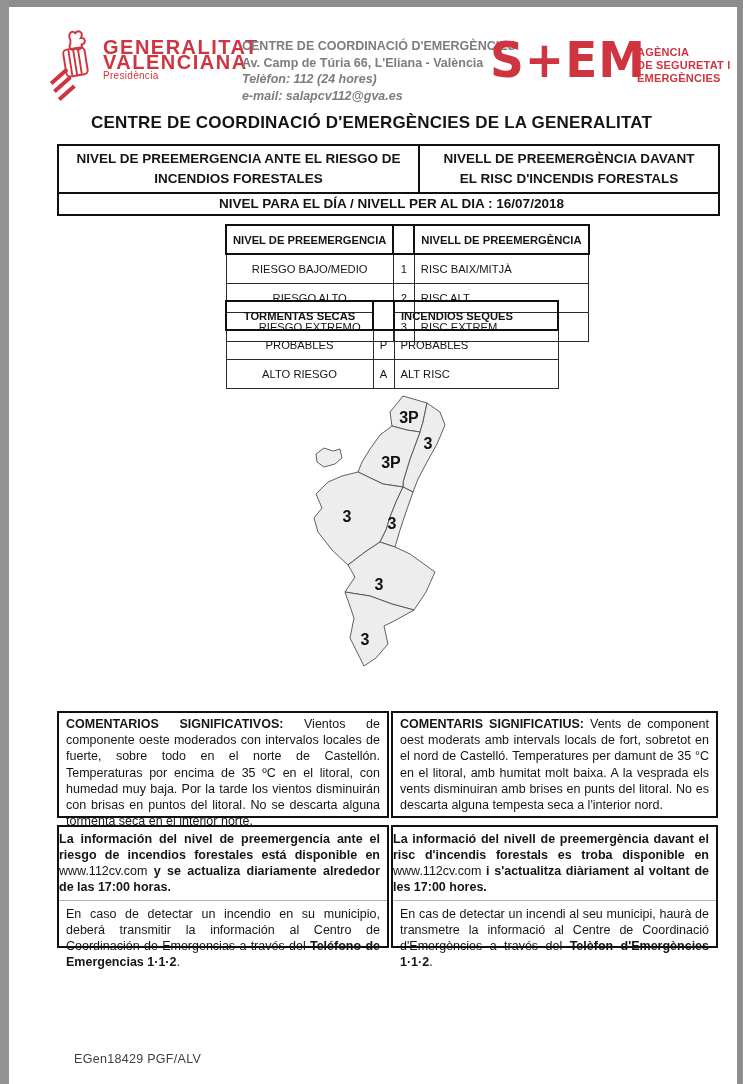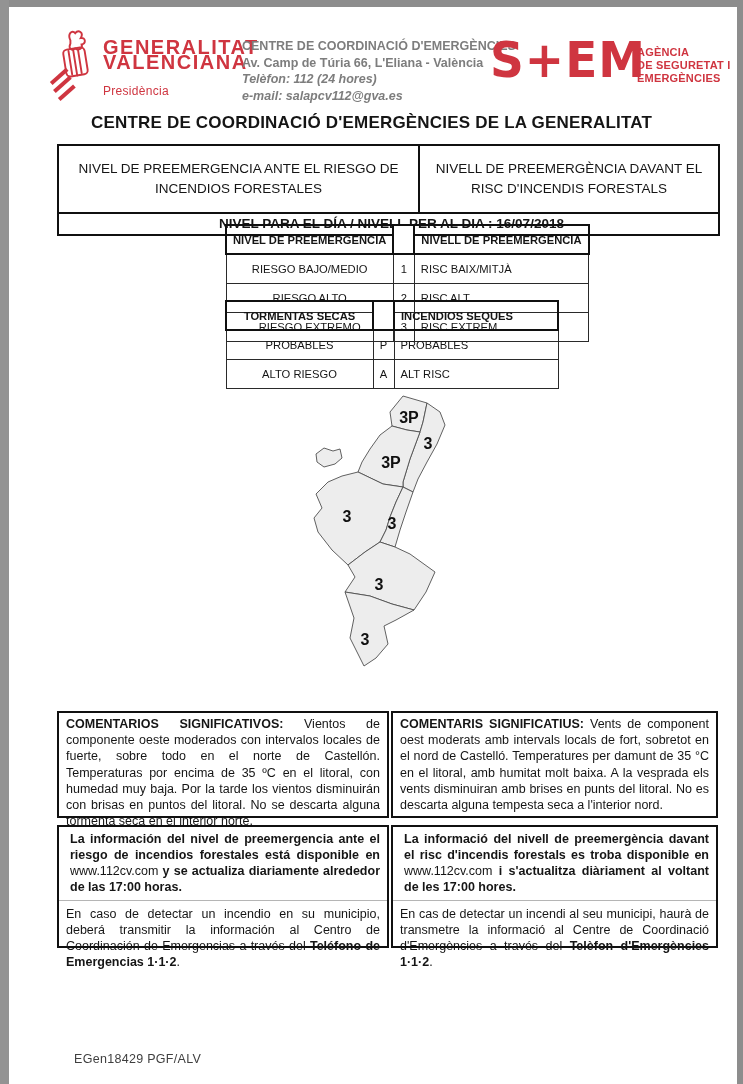--- a/index.html
+++ b/index.html
@@ -17,33 +17,33 @@
 
   
   .edge-top{position:absolute;left:0;top:0;width:743px;height:7px;background:var(--edge-gray)}
   .edge-left{position:absolute;left:0;top:0;width:9px;height:1084px;background:#939393}
   .edge-right{position:absolute;left:737px;top:0;width:6px;height:1084px;background:var(--edge-gray)}
 
   
   .coat{position:absolute;left:48px;top:26px}
   .gv-text{position:absolute;left:103px;top:40px;color:var(--brand-red)}
   .gv-line{font-weight:bold;font-size:20px;letter-spacing:1.5px;line-height:15px}
-  .gv-sub{font-size:12px;margin-top:14px;letter-spacing:.3px}
+  .gv-sub{font-size:10px;margin-top:0;letter-spacing:.3px}
   .hdr-center{position:absolute;left:242px;top:38px;color:var(--header-gray);font-weight:bold;font-size:12.5px;line-height:16.5px}
   .hdr-center .it{font-style:italic}
   .sem-mark{position:absolute;left:490px;top:36px;color:var(--brand-red);font-weight:bold;font-size:47px;line-height:47px;letter-spacing:1px;transform:scaleY(1.04);font-family:"DejaVu Sans","Liberation Sans",sans-serif}
   .agency{position:absolute;left:637px;top:46px;color:var(--brand-red);font-weight:bold;font-size:11px;line-height:13px;letter-spacing:.2px}
 
   
   .main-title{position:absolute;left:0;top:113px;width:743px;text-align:center;font-weight:bold;font-size:17px;letter-spacing:.2px}
 
   
   .banner{position:absolute;left:57px;top:144px;width:663px;border:2px solid #101010}
   .banner-row1{display:flex;min-height:44px}
-  .banner-cell{font-weight:normal;font-size:13.5px;line-height:20px;text-align:center;padding:13px 14px;display:flex;align-items:center;justify-content:center}
+  .banner-cell{font-weight:bold;font-size:13.5px;line-height:20px;text-align:center;padding:3px 14px;display:flex;align-items:center;justify-content:center}
   .banner-cell.es{width:361px;border-right:2px solid #101010}
   .banner-cell.ca{flex:1}
   .banner-date{border-top:2px solid #101010;text-align:center;font-weight:bold;font-size:13.5px;padding:2px 0 3px 6px}
 
   
   table.lv{position:absolute;border-collapse:collapse;font-size:11.2px}
   table.lv td{border:1px solid #2a2a2a;height:29px;padding:7px 6px;white-space:nowrap}
   table.lv tr.hdr td{border:2px solid #101010;font-weight:bold}
   table.lv td.gap{border:none;background:#fff}
   table.lv td.c-es{width:147px;text-align:center}
@@ -58,21 +58,21 @@
   .map text{font-family:"Liberation Sans",sans-serif;font-weight:bold;font-size:16px;fill:#101010;text-anchor:middle}
 
   
   .cbox{position:absolute;top:711px;height:107px;border:2px solid #101010;padding:3px 7px;font-size:12.5px;line-height:16.2px;text-align:justify}
   .cbox .b{font-weight:bold}
   #cbox-l{left:57px;width:332px}
   #cbox-r{left:391px;width:327px}
 
   
   .ibox{position:absolute;top:825px;height:123px;border:2px solid #101010;font-size:12.5px;line-height:16px;text-align:justify}
-  .ibox .sec1{padding:4px 7px 5px 11px;border-bottom:1px solid var(--divider-gray)}
+  .ibox .sec1{padding:4px 7px 5px 0;border-bottom:1px solid var(--divider-gray)}
   .ibox .sec2{padding:5px 7px 4px 7px}
   .ibox .b{font-weight:bold}
   #ibox-l{left:57px;width:332px}
   #ibox-r{left:391px;width:327px}
 
   .footer-ref{position:absolute;left:74px;top:1052px;font-size:12.5px;color:#3f3f3f;letter-spacing:.3px}
 </style>
 </head>
 <body>
 

